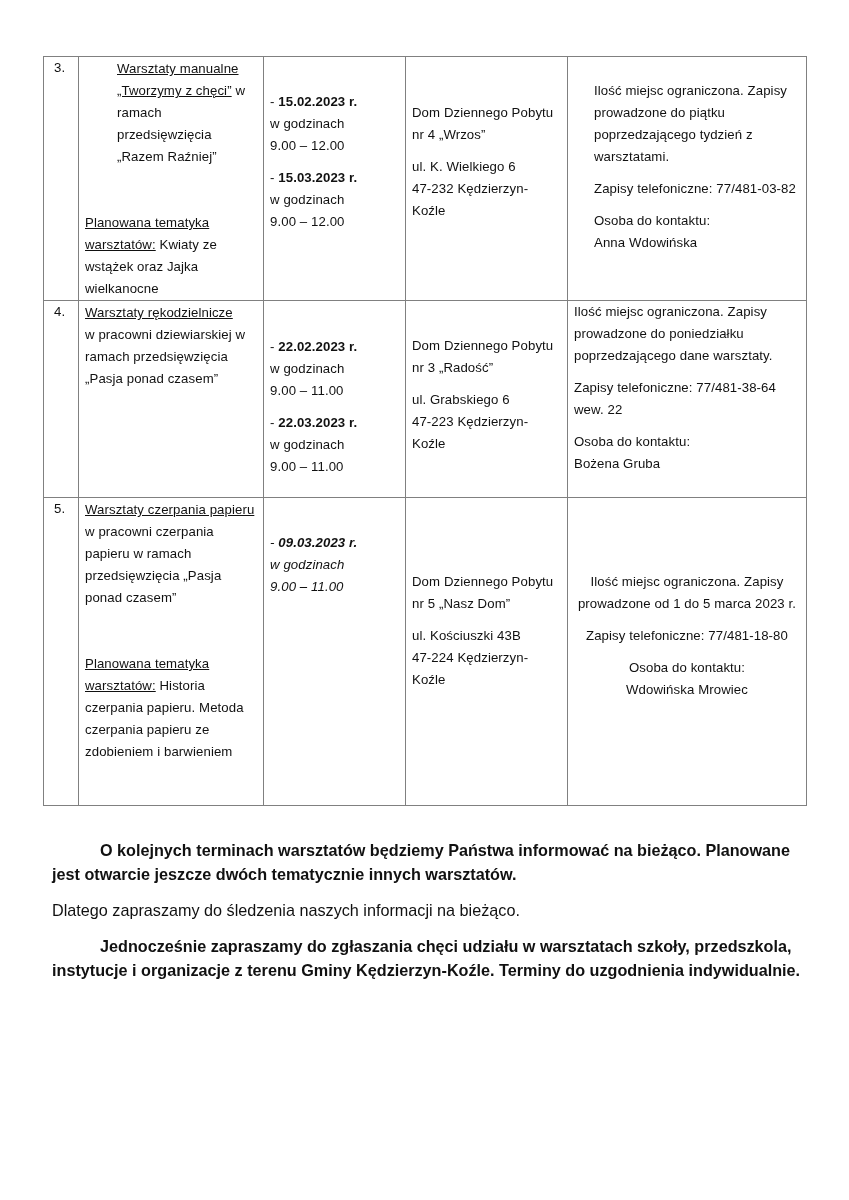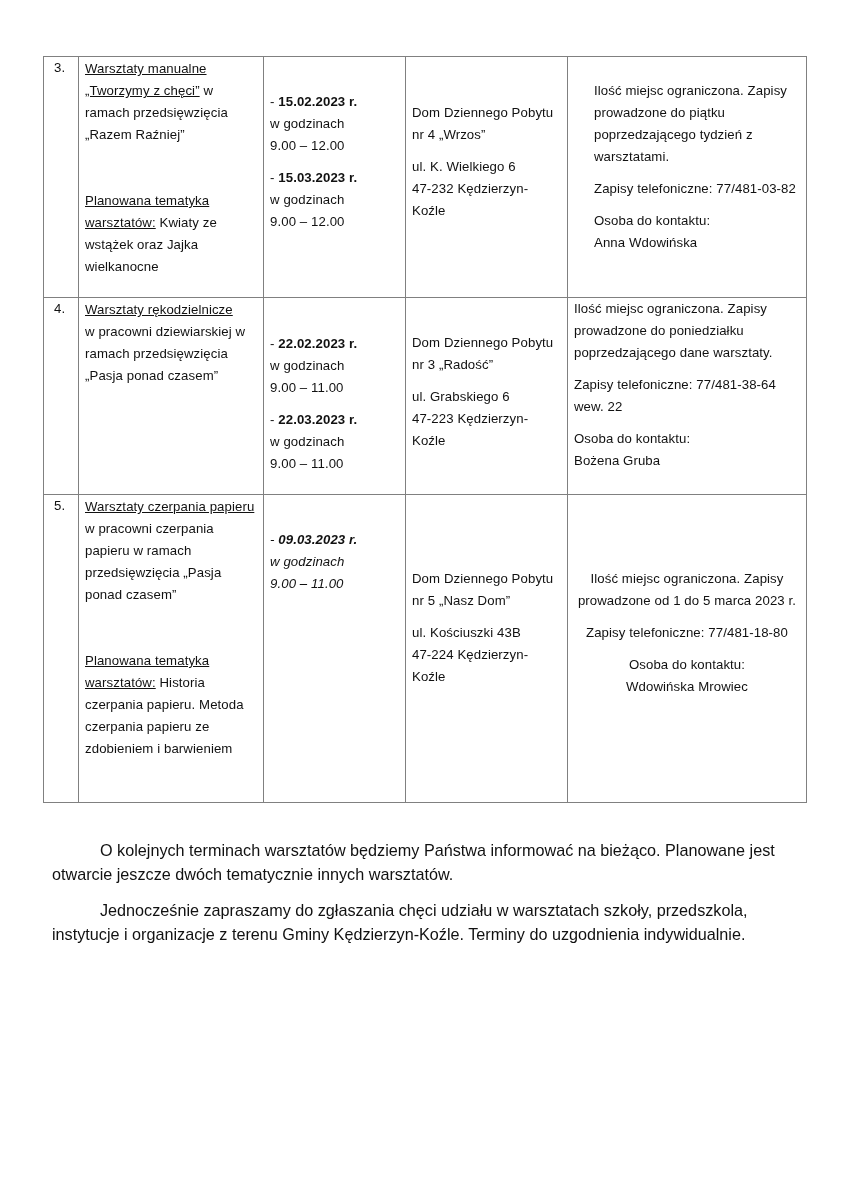--- a/index.html
+++ b/index.html
@@ -56,41 +56,41 @@
       position: absolute;
       left: 52px;
       top: 838px;
       width: 760px;
       font-size: 16.2px;
       line-height: 24px;
     }
     .notes p {
       margin: 0 0 12px 0;
     }
-    .indent { text-indent: 48px; }
+    .indent { text-indent: 48px; font-weight: bold; }
   </style>
 </head>
 <body>
 
 <div class="page">
 
   <table class="workshops">
     <colgroup>
       <col class="c-num">
       <col class="c-name">
       <col class="c-date">
       <col class="c-place">
       <col class="c-info">
     </colgroup>
 
     <tbody>
         <tr class="r3">
       <td class="num">3.</td>
       <td>
-        <div style="padding-top:1px;">
+        <div style="padding-top:1px;margin-left:32px;">
           <span class="u">Warsztaty manualne</span><br>
           <span class="u">„Tworzymy z chęci”</span><span> w ramach przedsięwzięcia „Razem Raźniej”</span>
         </div>
         <div style="height:44px;"></div>
         <div>
           <span class="u">Planowana tematyka warsztatów:</span><span> Kwiaty ze wstążek oraz Jajka wielkanocne</span>
         </div>
       </td>
       <td>
         <div style="padding-top:34px;">
@@ -207,16 +207,17 @@
           <div>Osoba do kontaktu:</div>
           <div>Wdowińska Mrowiec</div>
         </div>
       </td>
     </tr>
   </tbody>
     </table>
 
   <div class="notes">
     <p class="indent">O kolejnych terminach warsztatów będziemy Państwa informować na bieżąco. Planowane jest otwarcie jeszcze dwóch tematycznie innych warsztatów.</p>
+    <p>Dlatego zapraszamy do śledzenia naszych informacji na bieżąco.</p>
     <p class="indent">Jednocześnie zapraszamy do zgłaszania chęci udziału w warsztatach szkoły, przedszkola, instytucje i organizacje z terenu Gminy Kędzierzyn-Koźle. Terminy do uzgodnienia indywidualnie.</p>
   </div>
 
 </div>
 
 </body></html>

